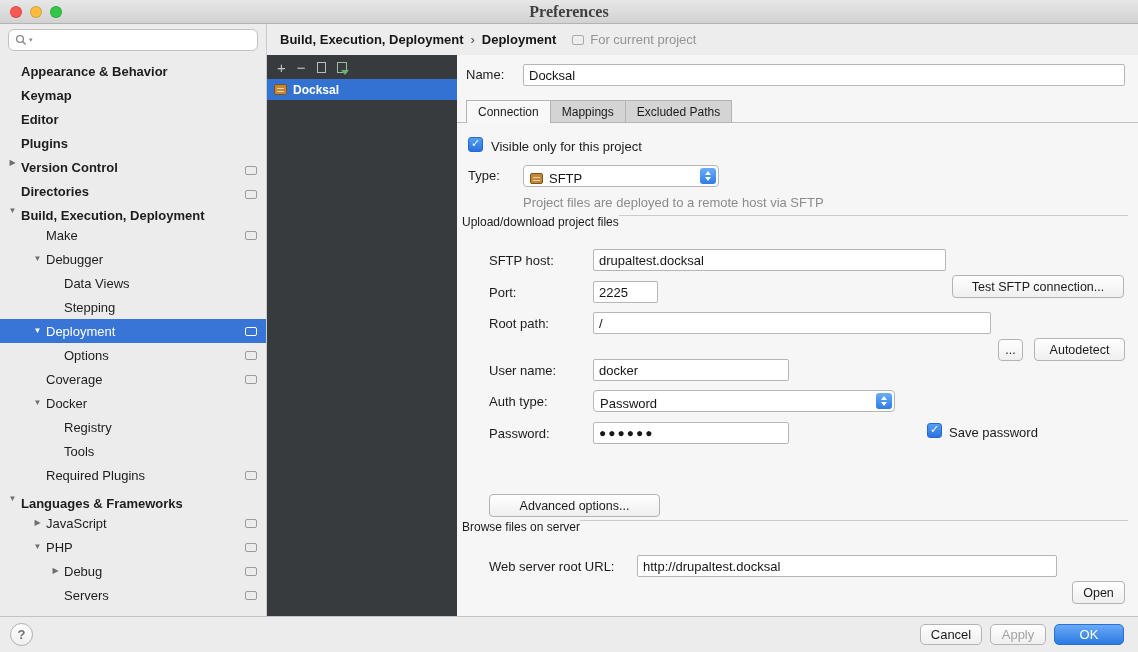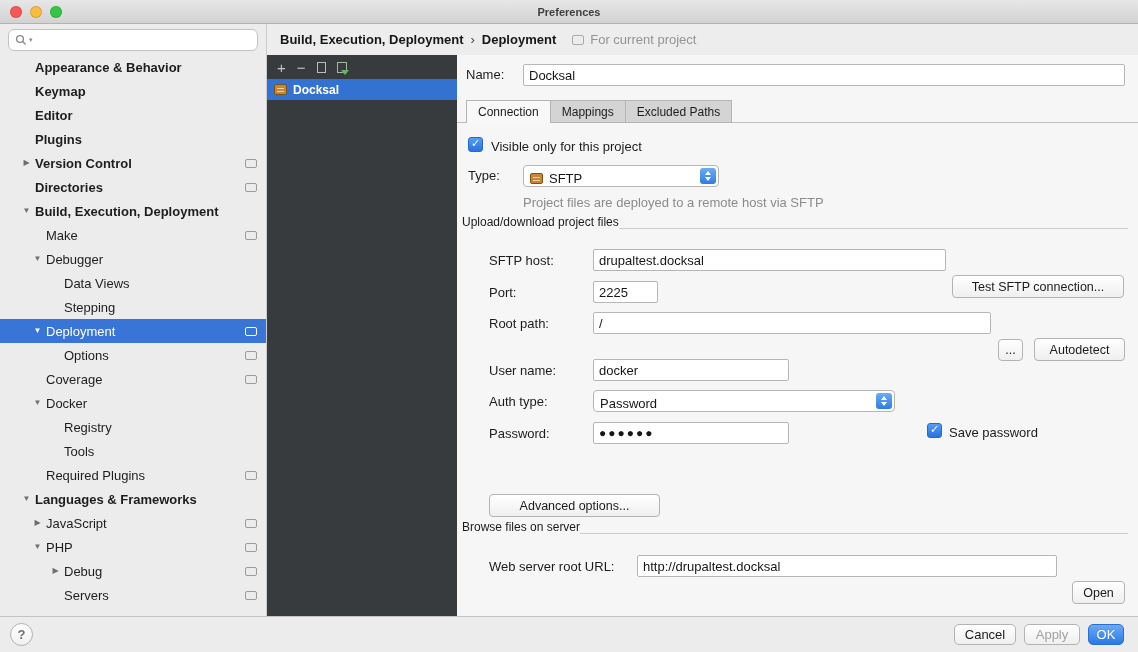--- a/index.html
+++ b/index.html
@@ -5,39 +5,39 @@
   * { margin:0; padding:0; box-sizing:border-box; }
   html,body { background:#9a9a9a; }
   body { font-family:"Liberation Sans","DejaVu Sans",sans-serif; }
   .app { position:relative; width:1138px; height:652px; background:#f6f6f6; overflow:hidden;
          font-size:13px; color:#1c1c1c; }
 
   
   .titlebar { position:absolute; left:0; top:0; right:0; height:24px;
               background:linear-gradient(#e7e7e7,#d2d2d2); border-bottom:1px solid #b3b3b3;
               display:flex; align-items:center; justify-content:center; }
-  .titlebar .title { font-weight:bold; font-size:11px; color:#404040; }
+  .titlebar .title { font-weight:bold; font-size:16px; color:#404040;font-family:Liberation Serif, serif; }
   .lights { position:absolute; left:10px; top:0; bottom:0; display:flex; align-items:center; gap:8px; }
   .light { width:12px; height:12px; border-radius:50%; border:1px solid rgba(0,0,0,.15); }
   .light.red { background:#fc5753; } .light.yellow { background:#fdbc40; } .light.green { background:#33c748; }
 
   
   .main { position:absolute; left:0; top:24px; right:0; bottom:36px; }
 
   
   .sidebar { position:absolute; left:0; top:0; bottom:0; width:267px; background:#ececec;
              border-right:1px solid #cccccc; overflow:hidden; }
   .searchbox { margin:5px 8px 4px 8px; height:22px; background:#ffffff; border:1px solid #c2c2c2;
                border-radius:6px; display:flex; align-items:center; padding:0 6px; gap:2px; }
   .searchbox input { border:none; outline:none; flex:1; font-size:12px; background:transparent; }
   .chev-mini { font-size:7px; color:#8b8b8b; }
 
   .tree { width:100%; }
   .trow { height:24px; display:flex; align-items:center; cursor:default; }
-  .trow.lvl1 { padding-left:18px; }
+  .trow.lvl1 { padding-left:4px;align-items:flex-end; }
   .trow.lvl2 { padding-left:29px; }
   .trow.lvl3 { padding-left:47px; }
   .trow.b .tlabel { font-weight:bold; }
   .caret { width:17px; flex:0 0 17px; text-align:center; color:#6e6e6e; font-size:8px; line-height:24px; }
   .caret.right::before { content:"▶"; }
   .caret.down::before  { content:"▼"; }
   .tlabel { white-space:nowrap; color:#1d1d1d; }
   .proj { width:12px; height:9px; border:1.5px solid #9b9b9b; border-radius:2px;
           margin-left:auto; margin-right:9px; flex:0 0 auto; }
   .trow.sel { background:#3875d7; }
@@ -97,39 +97,39 @@
            display:flex; align-items:center; gap:6px; padding:4px 22px 0 6px; cursor:default; }
   .combo .clabel { font-size:13px; color:#161616; white-space:nowrap; }
   .stepper { position:absolute; top:2px; bottom:2px; right:2px; width:16px; border-radius:3px;
              background:linear-gradient(#6aaef8,#2f7ce2); display:flex; flex-direction:column;
              align-items:center; justify-content:center; gap:2px; }
   .tri-up { width:0; height:0; border-left:3.5px solid transparent; border-right:3.5px solid transparent;
             border-bottom:4px solid #ffffff; }
   .tri-down { width:0; height:0; border-left:3.5px solid transparent; border-right:3.5px solid transparent;
               border-top:4px solid #ffffff; }
 
-  .section { position:absolute; display:flex; align-items:flex-end; gap:0; }
+  .section { position:absolute; display:flex; align-items:flex-start; gap:0; }
   .section .stitle { font-size:12px; color:#1b1b1b; white-space:nowrap; }
   .section .line { flex:1; height:1px; background:#cccccc; }
 
   .pwd { letter-spacing:2px; font-size:12px; }
 
   
   .footer { position:absolute; left:0; right:0; bottom:0; height:36px; background:#ececec;
             border-top:1px solid #c3c3c3; display:flex; align-items:center; }
   .helpbtn { width:23px; height:23px; border-radius:50%; border:1px solid #b0b0b0;
              background:linear-gradient(#ffffff,#f0f0f0); margin-left:10px;
              display:flex; align-items:center; justify-content:center;
              color:#6f6f6f; font-weight:bold; font-size:13px; cursor:default; }
   .fbtns { margin-left:auto; margin-right:14px; display:flex; gap:8px; }
   .fbtn { height:21px; border:1px solid #b3b3b3; border-radius:5px; font-family:inherit; font-size:13px;
           background:linear-gradient(#ffffff,#efefef); color:#1b1b1b; cursor:default; }
   .fbtn.cancel { width:62px; }
   .fbtn.apply { width:56px; color:#a2a2a2; }
-  .fbtn.ok { width:36px; background:linear-gradient(#69a9f8,#2a7ae2); border-color:#2a6fd4; color:#ffffff; }
+  .fbtn.ok { width:70px; background:linear-gradient(#69a9f8,#2a7ae2); border-color:#2a6fd4; color:#ffffff; }
 
   
   .sicon { flex:0 0 auto; display:flex; align-items:center; }
 </style>
 </head>
 <body>
 
 <div class="app">
 
   <div class="titlebar">

